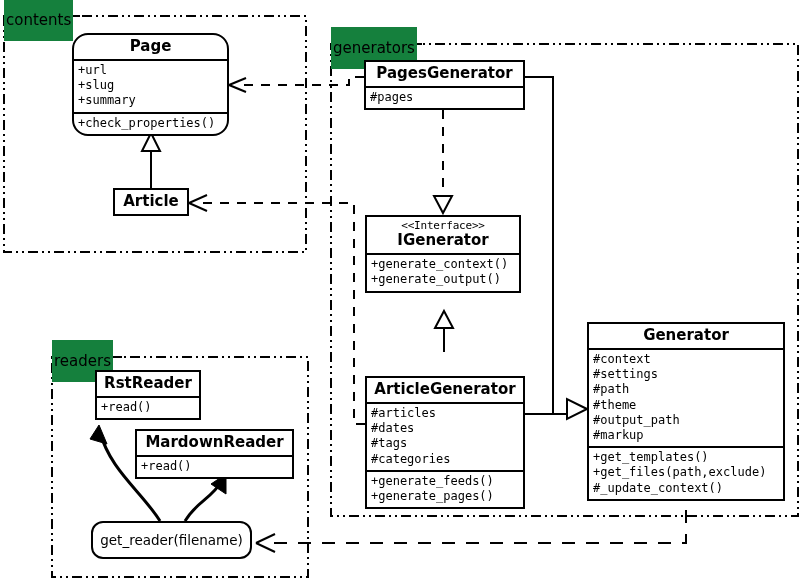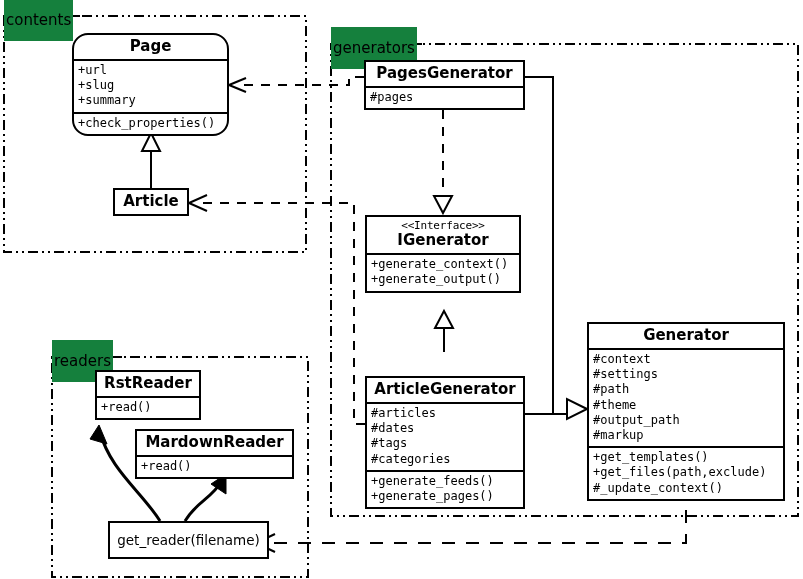--- a/index.html
+++ b/index.html
@@ -250,17 +250,17 @@
     </div>
   </div>
 
   <div class="uml-class" style="left:135px; top:429px; width:159px;">
     <div class="uml-name">MardownReader</div>
     <div class="uml-compartment uml-sep">
       <div>+read()</div>
     </div>
   </div>
 
-  <div class="fn-box" style="left:108px; top:521px; width:161px; height:38px;">
+  <div class="fn-box" style="left:91px; top:521px; width:161px; height:38px;border-radius:12px;">
     <span>get_reader(filename)</span>
   </div>
 
 </div>
 
 </body></html>

